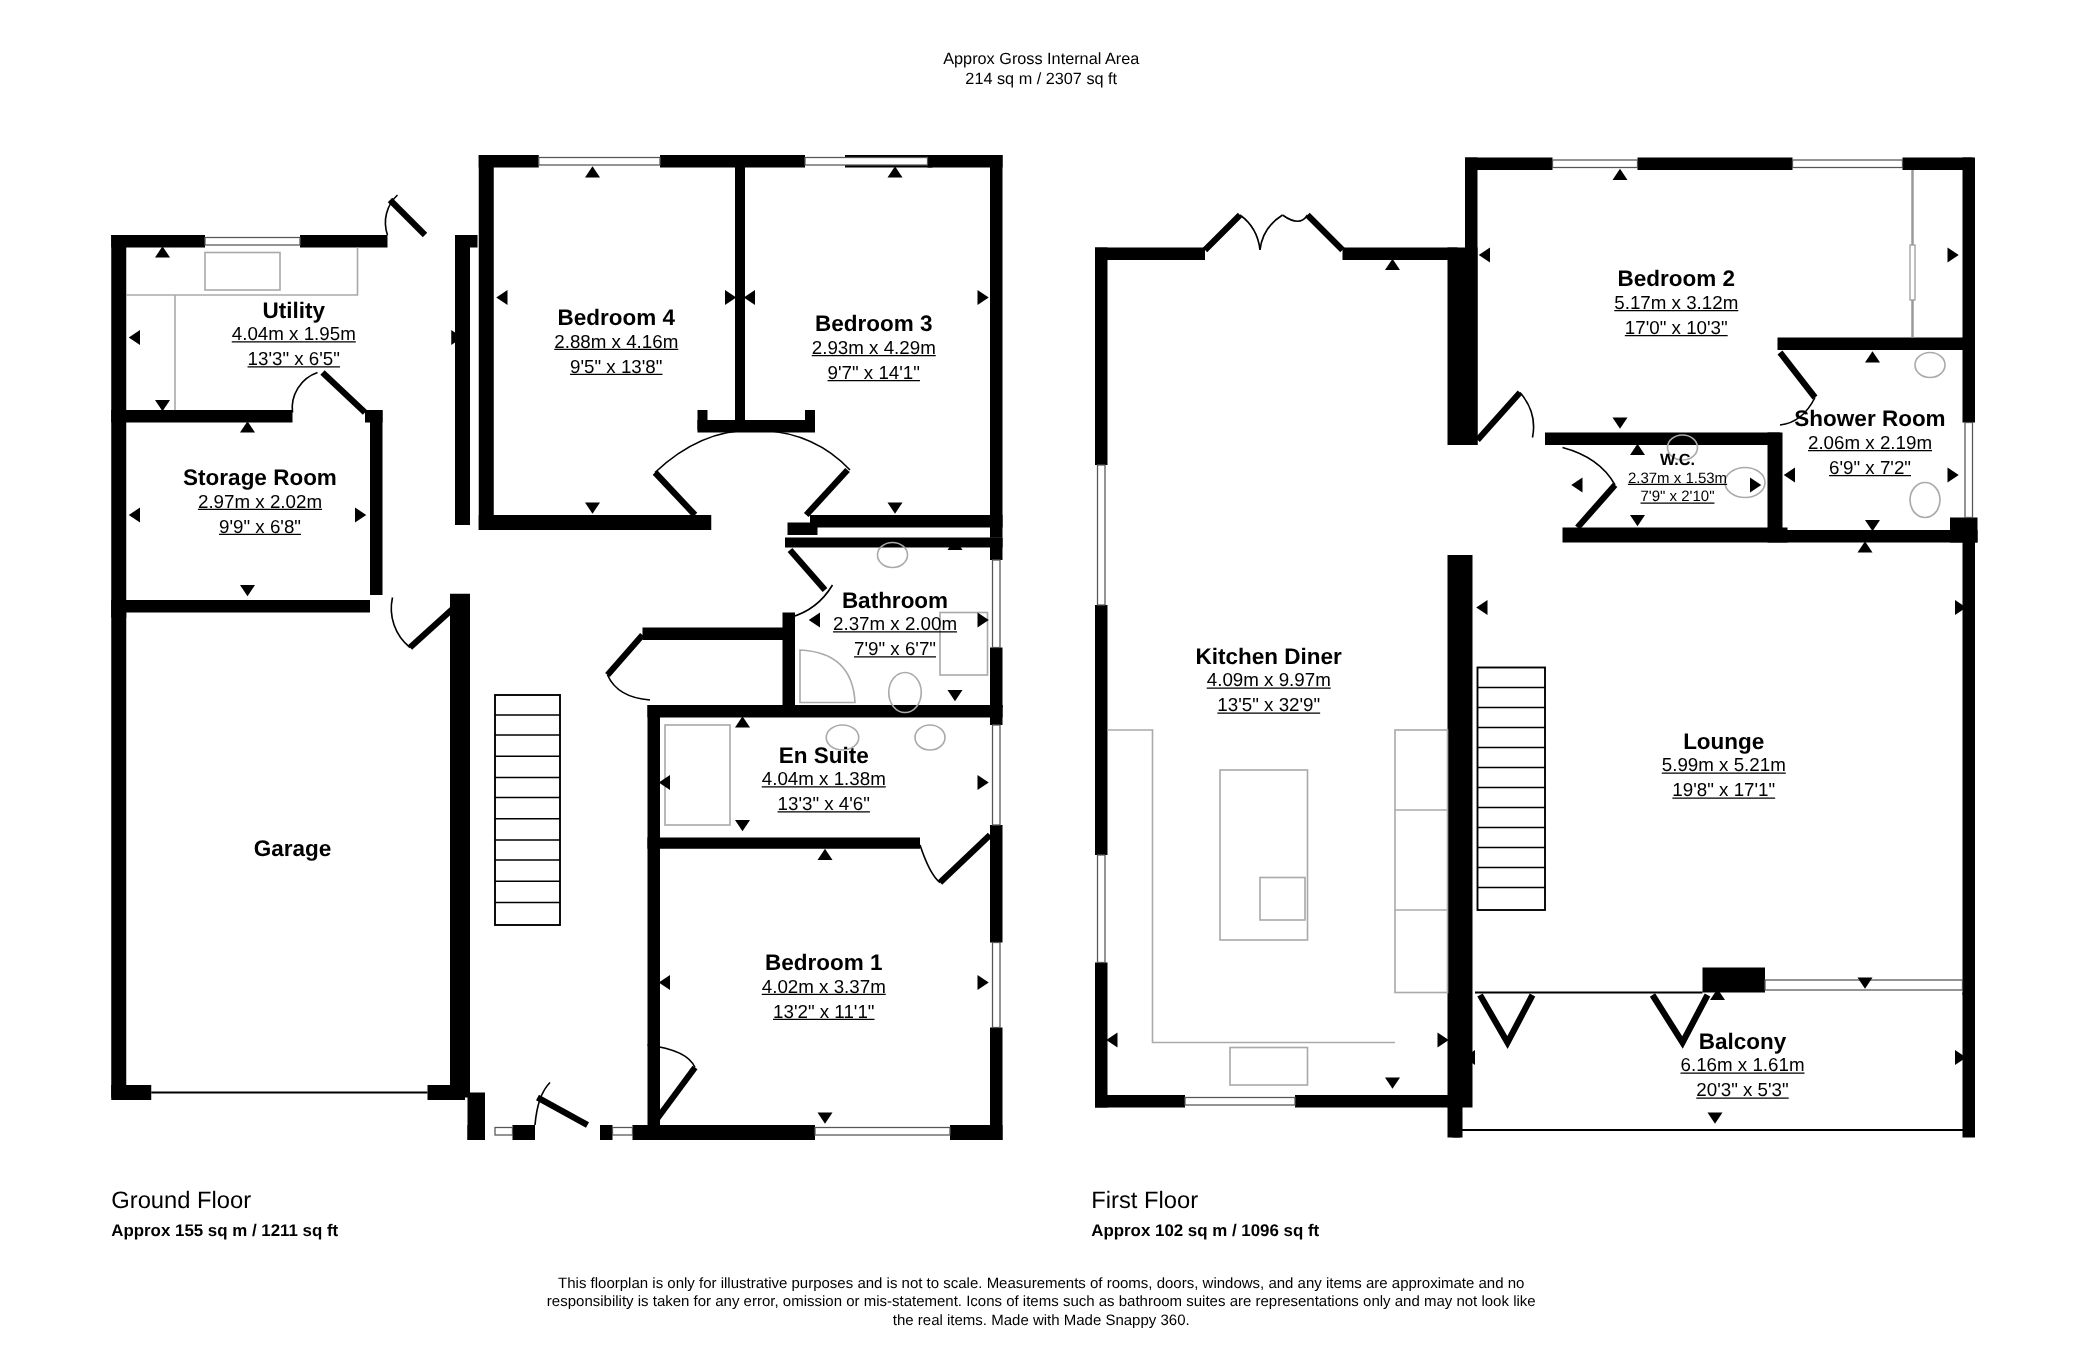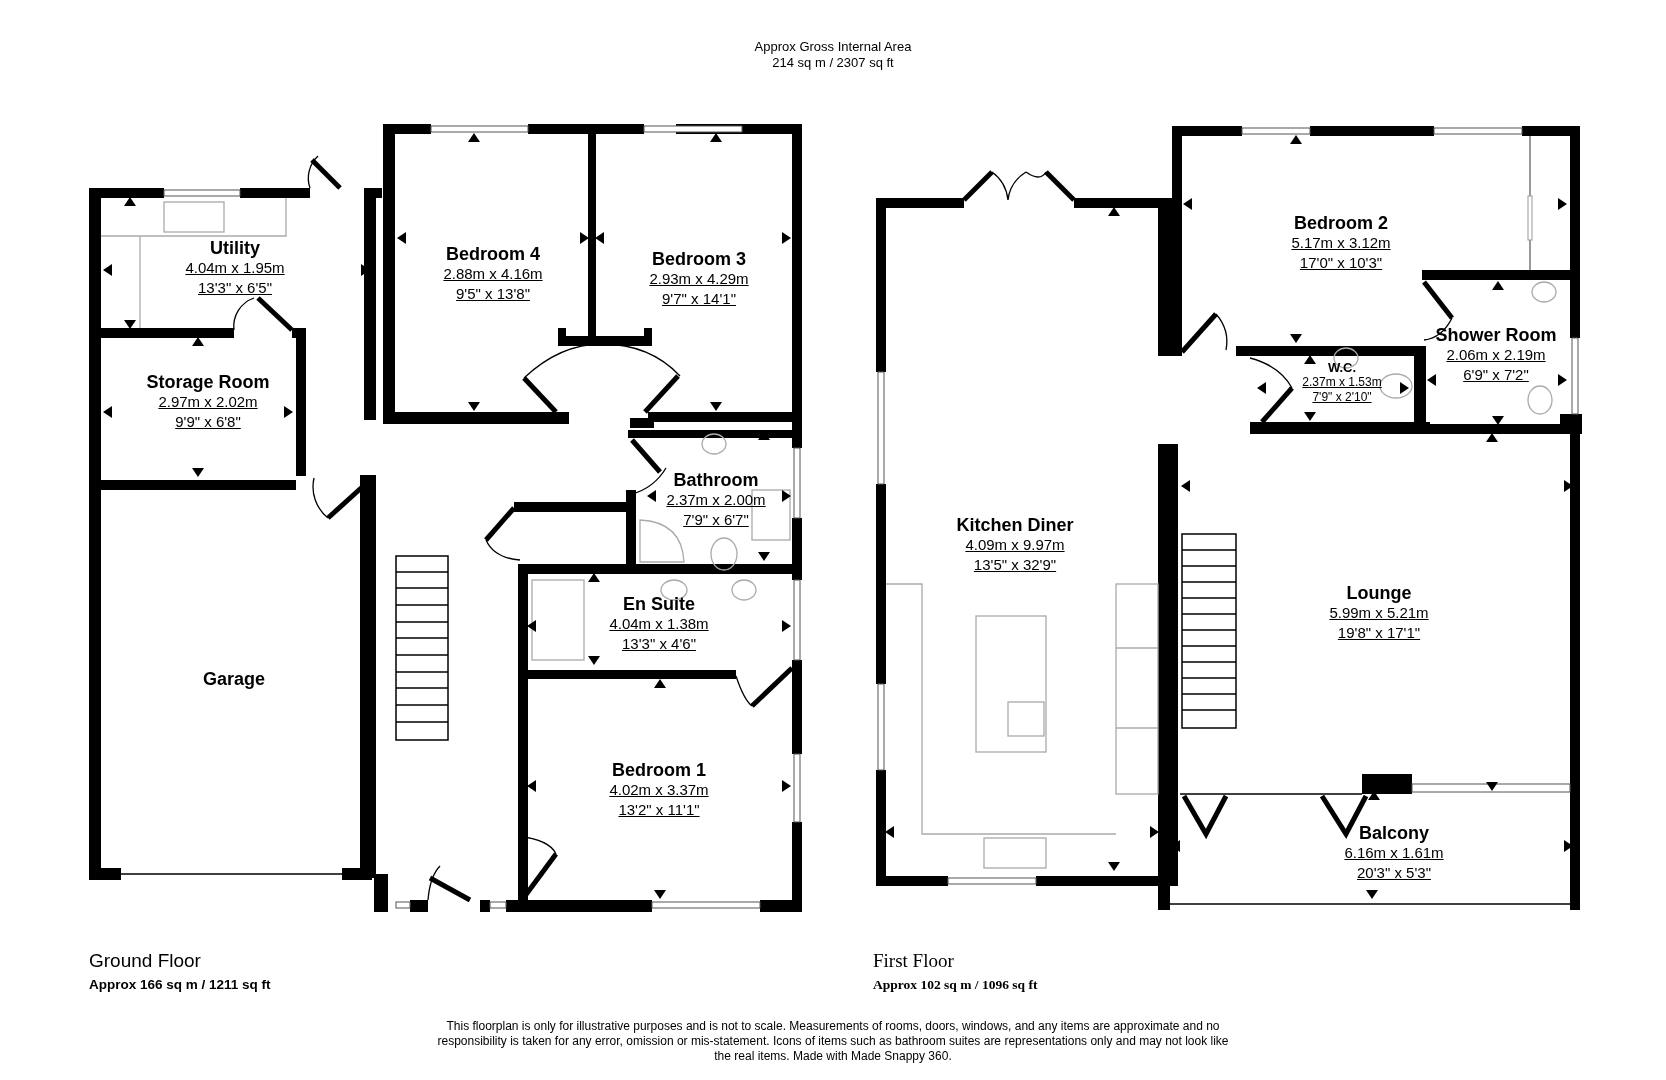--- a/index.html
+++ b/index.html
@@ -371,20 +371,20 @@
   <span class="dim">19'8" x 17'1"</span>
 </div>
 <div class="label" style="left:1394px;top:823px;">
   <span class="name">Balcony</span>
   <span class="dim">6.16m x 1.61m</span>
   <span class="dim">20'3" x 5'3"</span>
 </div>
 
 <div class="floor" style="left:89px;top:949px;">
   <span class="fname">Ground Floor</span>
-  <span class="farea">Approx 166 sq m / 1211 sq ft</span>
-</div>
-<div class="floor" style="left:873px;top:949px;font-family:Liberation Serif, serif;">
+  <span class="farea">Approx 155 sq m / 1211 sq ft</span>
+</div>
+<div class="floor" style="left:873px;top:949px;">
   <span class="fname">First Floor</span>
   <span class="farea">Approx 102 sq m / 1096 sq ft</span>
 </div>
 
 <div class="disclaimer">This floorplan is only for illustrative purposes and is not to scale. Measurements of rooms, doors, windows, and any items are approximate and no responsibility is taken for any error, omission or mis-statement. Icons of items such as bathroom suites are representations only and may not look like the real items. Made with Made Snappy 360.</div>
 
 </body></html>

